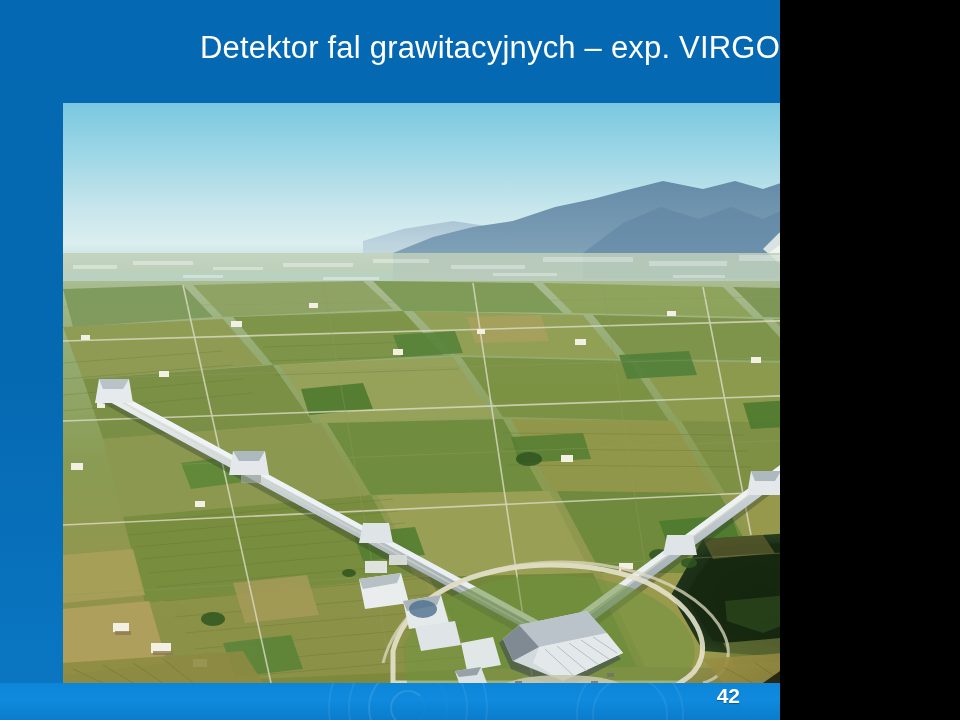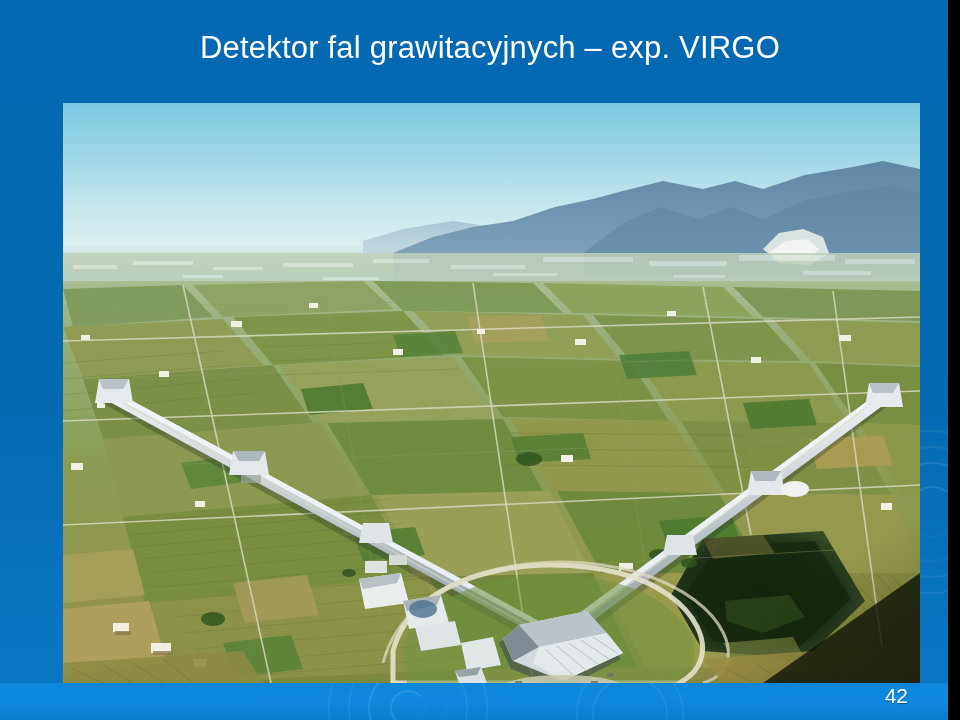--- a/index.html
+++ b/index.html
@@ -7,21 +7,21 @@
     padding: 0;
     background: #000;
   }
   body {
     font-family: "Liberation Sans", sans-serif;
   }
 
   
   .slide {
     position: relative;
-    width: 948px;
+    width: 780px;
     height: 720px;
     overflow: hidden;
     background: #d946ef;
   }
 
   
   .bg-top {
     position: absolute;
     left: 0; top: 0;
     width: 960px; height: 684px;
@@ -67,21 +67,21 @@
     white-space: nowrap;
   }
 
   
   .page-number {
     position: absolute;
     right: 40px;
     bottom: 13px;
     color: #ffffff;
     font-size: 21px;
-    font-weight: 400;
+    font-weight: 700;
     line-height: 22px;
     text-shadow: 0 1px 1px rgba(0,0,0,0.35);
   }
 
   
   .photo-frame {
     position: absolute;
     left: 63px;
     top: 103px;
     width: 857px;

